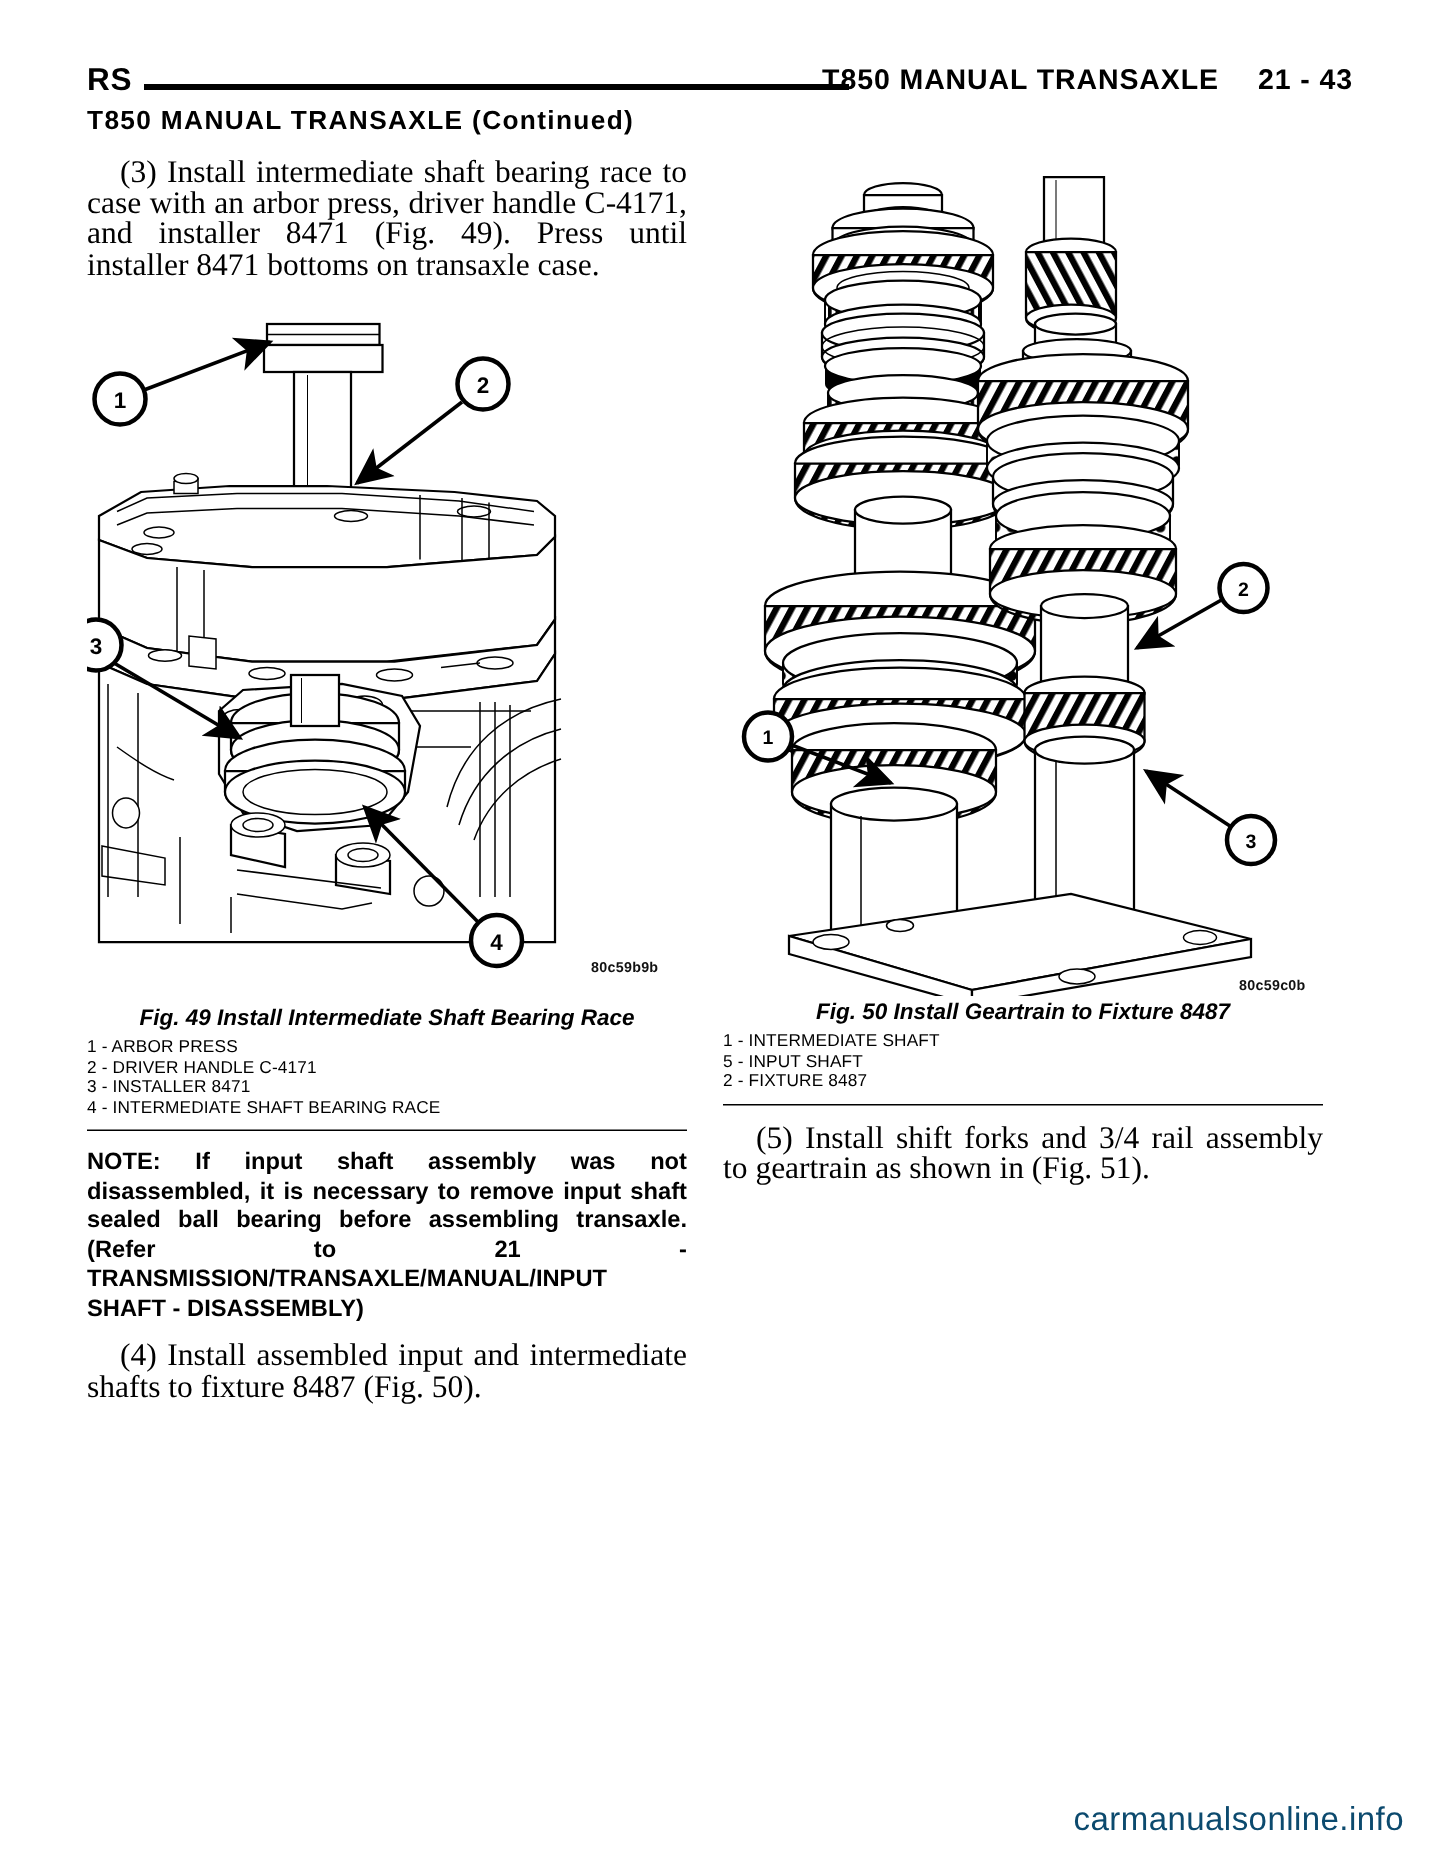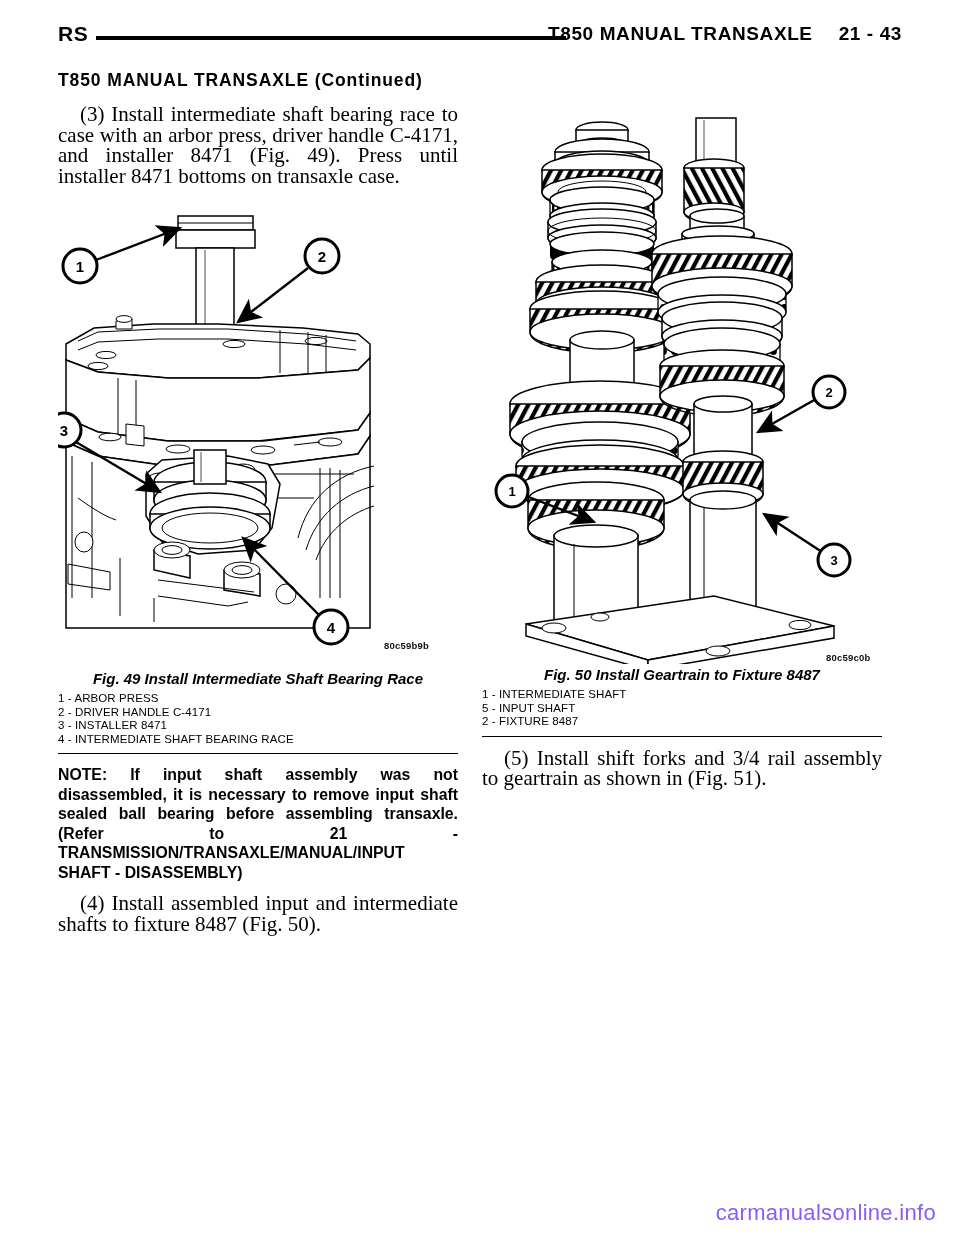--- a/index.html
+++ b/index.html
@@ -1,20 +1,20 @@
 <!DOCTYPE html>
 <html><head>
 <meta charset="utf-8">
 <style>
   html,body{margin:0;padding:0;background:#ffffff;}
   body{width:960px;height:1242px;position:relative;overflow:hidden;
        font-family:"Liberation Serif",serif;color:#000;}
 
   
-  #header{position:absolute;left:0;top:22px;width:960px;height:34px;}
+  #header{position:absolute;left:0;top:42px;width:960px;height:34px;}
   #hdr-left{position:absolute;left:58px;top:0;font-family:"Liberation Sans",sans-serif;
             font-weight:bold;font-size:21px;letter-spacing:.5px;}
   #hdr-rule{position:absolute;left:96px;top:14px;width:470px;height:4px;background:#000;}
   #hdr-right{position:absolute;right:58px;top:1px;font-family:"Liberation Sans",sans-serif;
              font-weight:bold;font-size:19px;letter-spacing:.6px;white-space:nowrap;}
   #hdr-page{margin-left:26px;}
 
   #section-title{position:absolute;left:58px;top:70px;
        font-family:"Liberation Sans",sans-serif;font-weight:bold;font-size:17.5px;
        letter-spacing:.9px;}
@@ -49,21 +49,21 @@
   .fillw-thin{fill:#fff;stroke:#000;stroke-width:1;}
   .cbub{fill:#fff;stroke:#000;stroke-width:3;}
   .cnum{font-family:"Liberation Sans",sans-serif;font-weight:bold;
         font-size:15px;text-anchor:middle;fill:#000;}
   .cnum-sm{font-family:"Liberation Sans",sans-serif;font-weight:bold;
         font-size:13px;text-anchor:middle;fill:#000;}
 
   
   #watermark{position:absolute;right:24px;bottom:16px;
              font-family:"Liberation Sans",sans-serif;font-size:22px;
-             color:#8b5cf6;letter-spacing:.3px;}
+             color:#0c4a6e;letter-spacing:.3px;}
 </style>
 </head>
 <body>
 
 <div id="header">
   <span id="hdr-left">RS</span>
   <div id="hdr-rule"></div>
   <span id="hdr-right">
     <span>T850 MANUAL TRANSAXLE</span><span id="hdr-page">21 - 43</span>
   </span>
@@ -203,21 +203,21 @@
         <circle class="cbub" cx="6" cy="232" r="17"></circle>
         <text class="cnum" x="6" y="238">3</text>
       </g>
       <g>
         <line class="ln-thick" x1="262" y1="418" x2="185" y2="340" marker-end="url(#ah1)"></line>
         <circle class="cbub" cx="273" cy="429" r="17"></circle>
         <text class="cnum" x="273" y="435">4</text>
       </g>
     </svg>
 
-    <span class="figcode" style="left:326px;top:442px;">80c59b9b</span>
+    <span class="figcode" style="left:336px;top:442px;">80c59b9b</span>
 
     <div class="figcaption">Fig. 49 Install Intermediate Shaft Bearing Race</div>
 
     <div class="legend">
       <div>1 - ARBOR PRESS</div>
       <div>2 - DRIVER HANDLE C-4171</div>
       <div>3 - INSTALLER 8471</div>
       <div>4 - INTERMEDIATE SHAFT BEARING RACE</div>
     </div>
     <hr class="sep">

